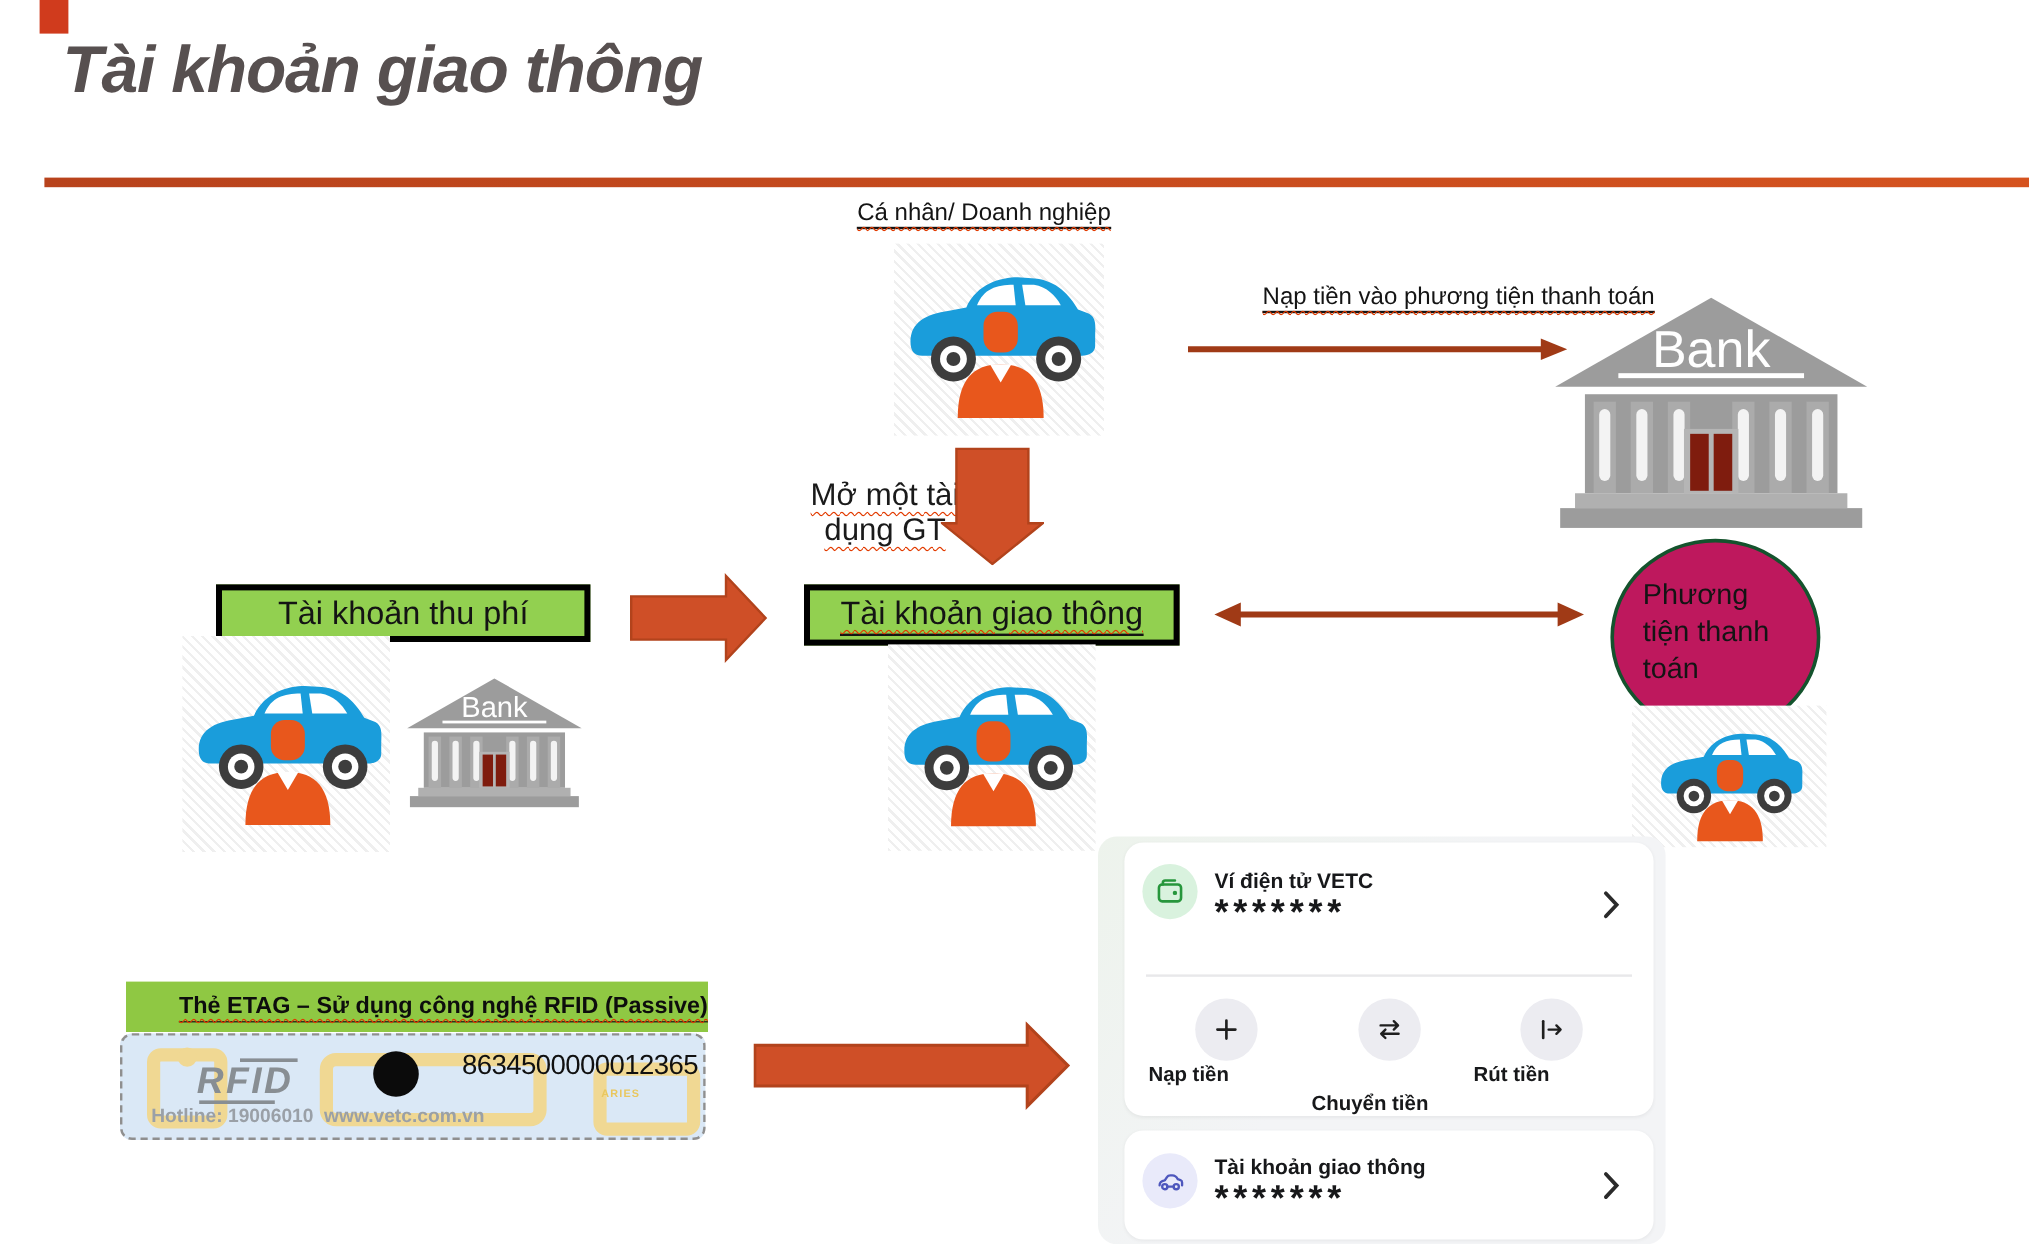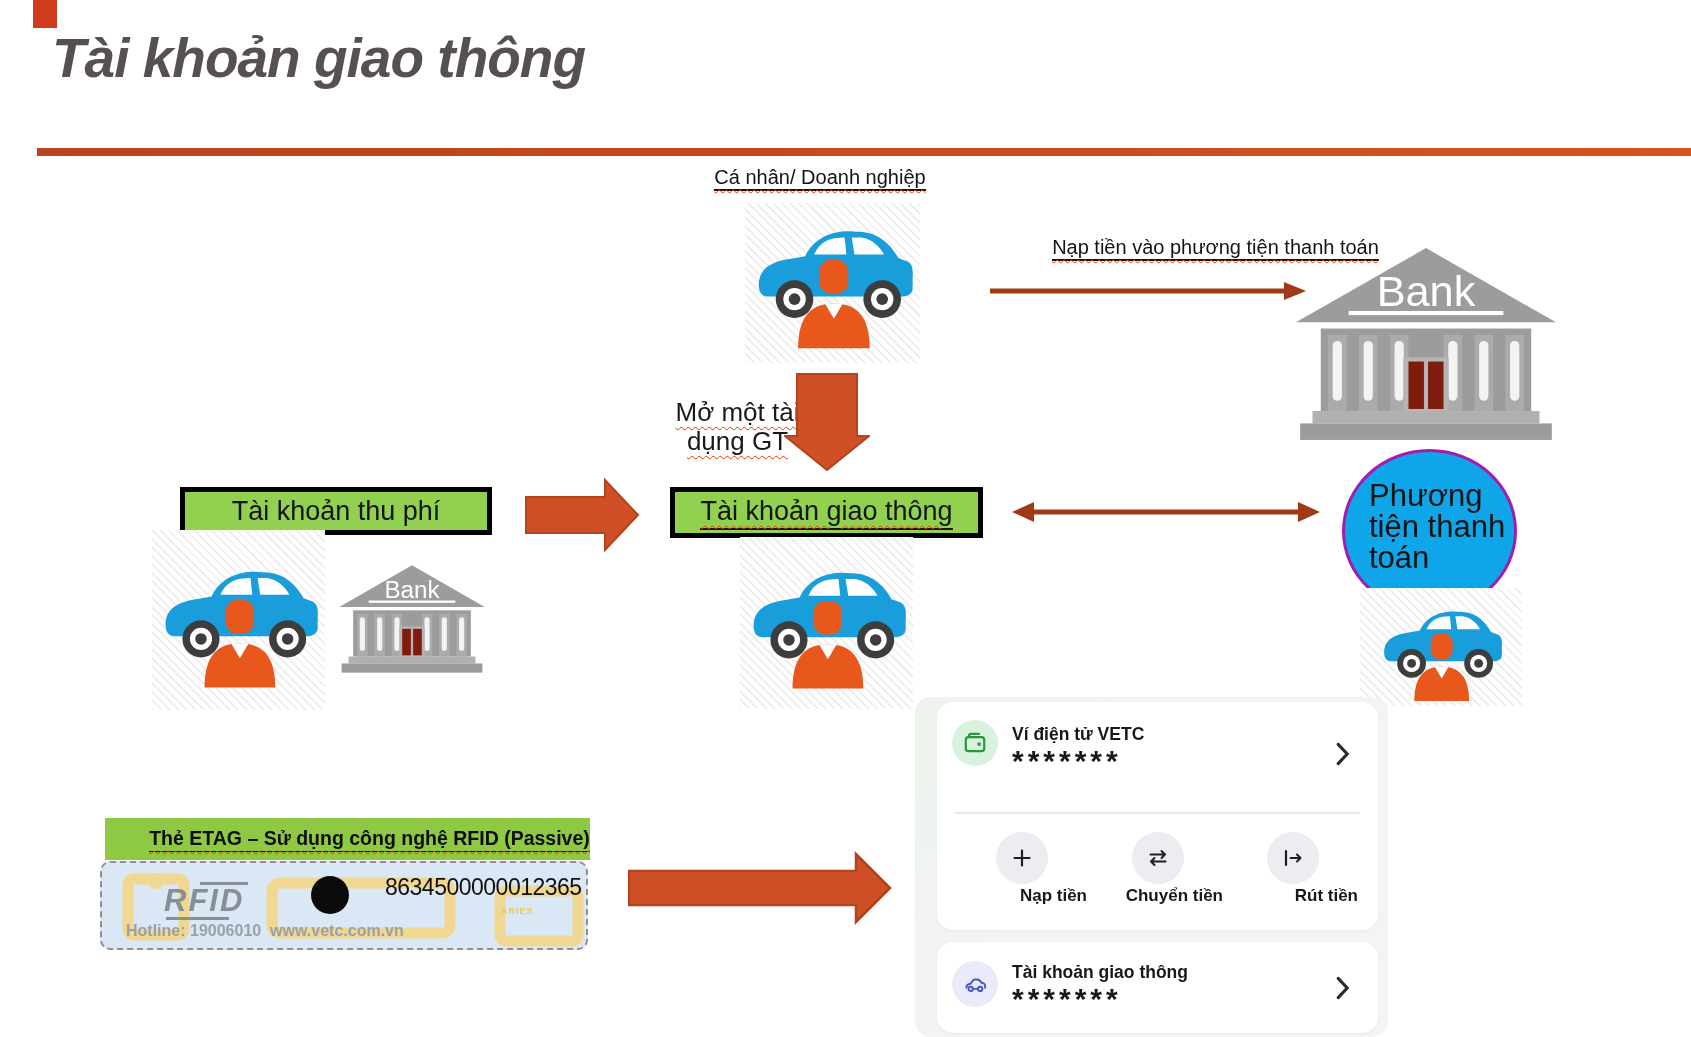--- a/index.html
+++ b/index.html
@@ -34,22 +34,22 @@
     background:#92d050;border:5px solid #000000;display:flex;
     align-items:center;justify-content:center;font-size:27px;color:#141414;
     box-sizing:border-box;white-space:nowrap;
   }
   .box-left{left:180px;top:487px;width:312px;height:48px;}
   .box-center{left:670px;top:487px;width:313px;height:51px;}
 
   
   .pay-circle{
     left:1342px;top:449px;width:175px;height:164px;border-radius:50%;
-    border:3px solid #a21caf;background:#0ea5e9;box-sizing:border-box;
-    padding:28px 0 0 24px;font-size:31px;line-height:31px;color:#141414;
+    border:3px solid #14532d;background:#be185d;box-sizing:border-box;
+    padding:28px 0 0 24px;font-size:24px;line-height:31px;color:#141414;
   }
 
   
   .hatch{background:repeating-linear-gradient(45deg,#efefef 0px,#efefef 2px,#ffffff 2px,#ffffff 6px);}
   .car-top{left:745px;top:203px;width:175px;height:160px;}
   .car-left{left:152px;top:530px;width:173px;height:180px;}
   .car-center{left:740px;top:537px;width:173px;height:172px;}
   .car-right{left:1360px;top:588px;width:162px;height:118px;}
   .car-box svg{display:block;margin:auto;}
   .bank-large{left:1290px;top:246px;width:272px;height:196px;}
@@ -89,21 +89,21 @@
     display:flex;align-items:center;justify-content:center;}
   .ic-green{background:#d9f2de;}
   .ic-lav{background:#e9eafa;}
   .wtitle{position:absolute;left:75px;font-size:17.5px;font-weight:bold;color:#17181a;white-space:nowrap;}
   .masked{position:absolute;left:75px;font-size:30px;font-weight:bold;letter-spacing:4px;
     color:#17181a;height:26px;line-height:34px;overflow:visible;white-space:nowrap;}
   .chevron{position:absolute;width:16px;height:24px;}
   .wdivider{position:absolute;left:18px;top:110px;width:405px;height:2px;background:#e8e8ea;}
   .action-circle{position:absolute;top:130px;width:52px;height:52px;border-radius:50%;
     background:#ececf1;display:flex;align-items:center;justify-content:center;}
-  .action-label{position:absolute;top:184px;width:130px;text-align:right;
+  .action-label{position:absolute;top:184px;width:130px;text-align:left;
     font-size:17px;font-weight:bold;color:#17181a;white-space:nowrap;}
 
   
 </style>
 </head>
 <body>
 
 <div id="canvas">
 
   <div class="abs corner-chip"></div>
@@ -327,21 +327,21 @@
           <path d="M19.5,15.5 H5 M8.5,12 L5,15.5 L8.5,19" stroke="#1f1f1f" stroke-width="2" fill="none" stroke-linecap="round" stroke-linejoin="round"></path>
         </svg>
       </div>
       <div class="action-circle" style="left:330px;">
         <svg width="26" height="24" viewBox="0 0 24 24">
           <path d="M5,5 V19" stroke="#1f1f1f" stroke-width="2.2" stroke-linecap="round"></path>
           <path d="M9.5,12 H19.5 M16,8.5 L19.5,12 L16,15.5" stroke="#1f1f1f" stroke-width="2" fill="none" stroke-linecap="round" stroke-linejoin="round"></path>
         </svg>
       </div>
       <div class="action-label" style="left:20px;">Nạp tiền</div>
-      <div class="action-label" style="left:156px;">Chuyển tiền</div>
+      <div class="action-label" style="left:156px;margin-top:24px;">Chuyển tiền</div>
       <div class="action-label" style="left:291px;">Rút tiền</div>
     </div>
 
     <div class="wcard wcard2">
       <div class="icon-circle ic-lav" style="left:15px;top:19px;">
         <svg width="26" height="26" viewBox="0 0 24 24" fill="none" stroke="#4e57bd" stroke-width="1.8" stroke-linecap="round" stroke-linejoin="round">
           <path d="M4,15.5 c0,-2.5 1.5,-3.5 4,-3.8 l1.8,-2.7 c0.5,-0.8 1.3,-1.2 2.4,-1.2 h1.6 c2,0 3.3,1.2 4.2,3 l2,0.6 c0.8,0.3 1.3,1 1.3,1.9 v2.2"></path>
           <circle cx="8" cy="16.5" r="2"></circle>
           <circle cx="16.8" cy="16.5" r="2"></circle>
           <path d="M10,16.5 h4.8"></path>

